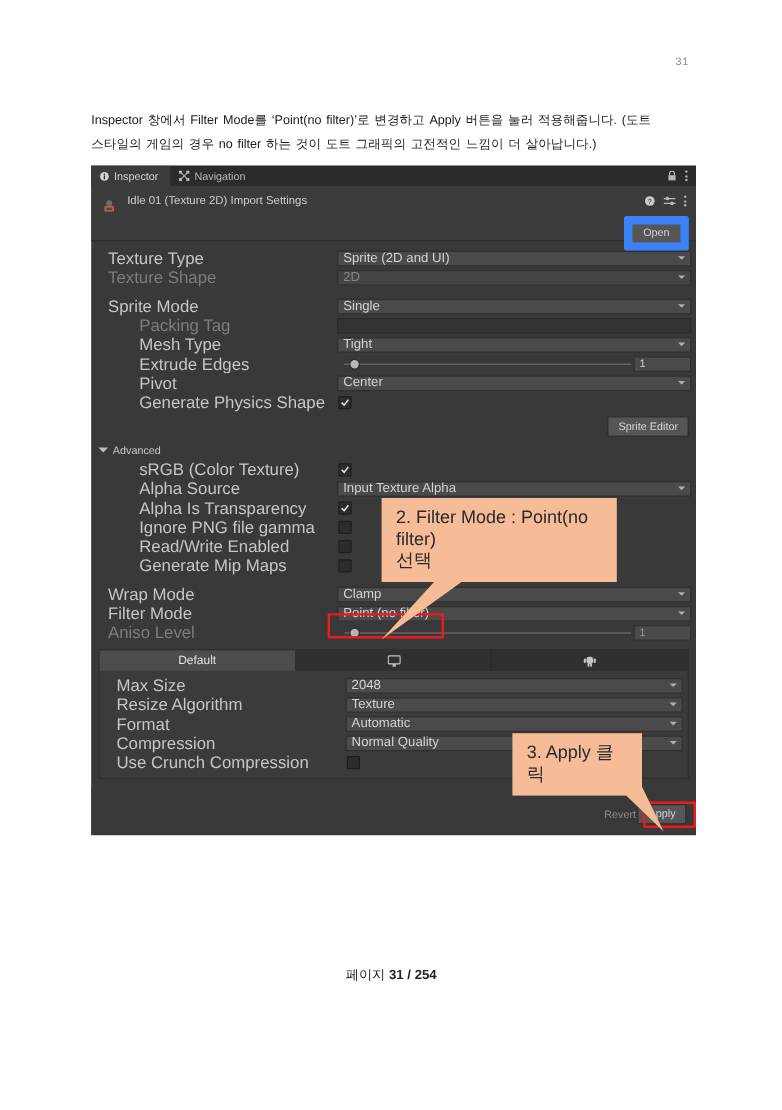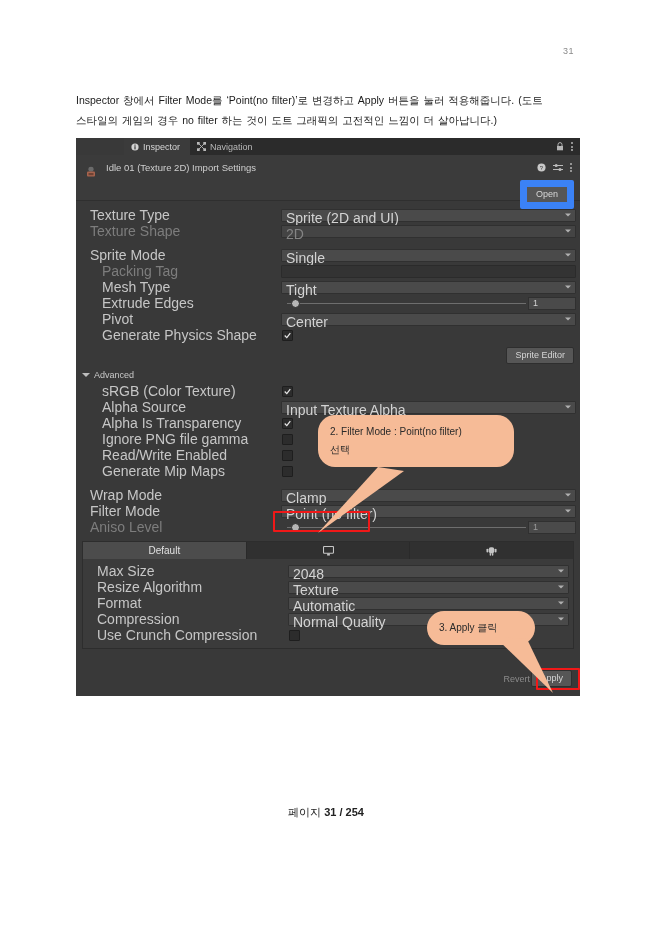--- a/index.html
+++ b/index.html
@@ -39,21 +39,20 @@
     background: #393939;
     color: #c8c8c8;
     font-size: 9px;
     overflow: hidden;
   }
 
   
   .tabbar {
     height: 17px; background: #2b2b2b; display: flex; align-items: stretch;
     position: relative;
-    margin-left: 48px;
   }
   .tab {
     display: flex; align-items: center; gap: 4px;
     padding: 0 10px 0 7px; font-size: 9px; color: #b9b9b9;
   }
   .tab.active { background: #3b3b3b; color: #d6d6d6; }
   .tabbar-right {
     margin-left: auto; display:flex; align-items:center; gap:7px; padding-right: 7px;
   }
   .ico { display:inline-flex; align-items:center; justify-content:center; }
@@ -82,26 +81,26 @@
 
   
   .rows { padding-top: 6px; }
   .row {
     height: 16px; display:flex; align-items:center; position: relative;
   }
   .row .lab {
     width: 205px; padding-left: 14px; font-size: 14px; color: #c6c6c6;
     white-space: nowrap; overflow: hidden;
   }
-  .row .lab.ind  { padding-left: 26px; }
+  .row .lab.ind  { padding-left: 40px; }
   .row .lab.dim  { color: #7d7d7d; }
   .field {
     flex: 1; margin-right: 4px; height: 13px;
     background: #4a4a4a; border: 1px solid #303030; border-radius: 1px;
-    display:flex; padding: 0 4px; font-size: 14px; color:#d3d3d3;
+    display:flex; align-items:center; padding: 0 4px; font-size: 11px; color:#d3d3d3;
     position: relative;
   }
   .field.dim { color: #848484; background:#444; }
   .field.plain { background:#333333; border:1px solid #2b2b2b; }
   .caret {
     position:absolute; right: 4px; top: 50%; transform: translateY(-50%);
     width:0; height:0; border-left:3px solid transparent; border-right:3px solid transparent;
     border-top:3.5px solid #b0b0b0;
   }
   .chk {
@@ -165,21 +164,21 @@
   }
 
   
   .redbox { position:absolute; border: 2.5px solid #f01818; border-radius:1px; pointer-events:none; }
   #redbox-filter { left: 273px; top: 511px; width: 97px; height: 21px; }
   #redbox-apply  { left: 536px; top: 668px; width: 44px; height: 22px; }
 
   
   .callout {
     position:absolute; background:#f6bb97; color:#2a2a2a;
-    border-radius: 17px; padding: 8px 12px; font-size: 10px; line-height: 18px;
+    border-radius: 0; padding: 8px 12px; font-size: 15px; line-height: 18px;
   }
   #callout-filter { left: 318px; top: 415px; width: 196px; }
   #callout-apply  { left: 427px; top: 611px; width: 108px; text-align:left; }
   .callout .l2 { display:block; }
   .tail { position:absolute; }
 </style>
 </head>
 <body>
 
 <div class="page-num-top">31</div>

